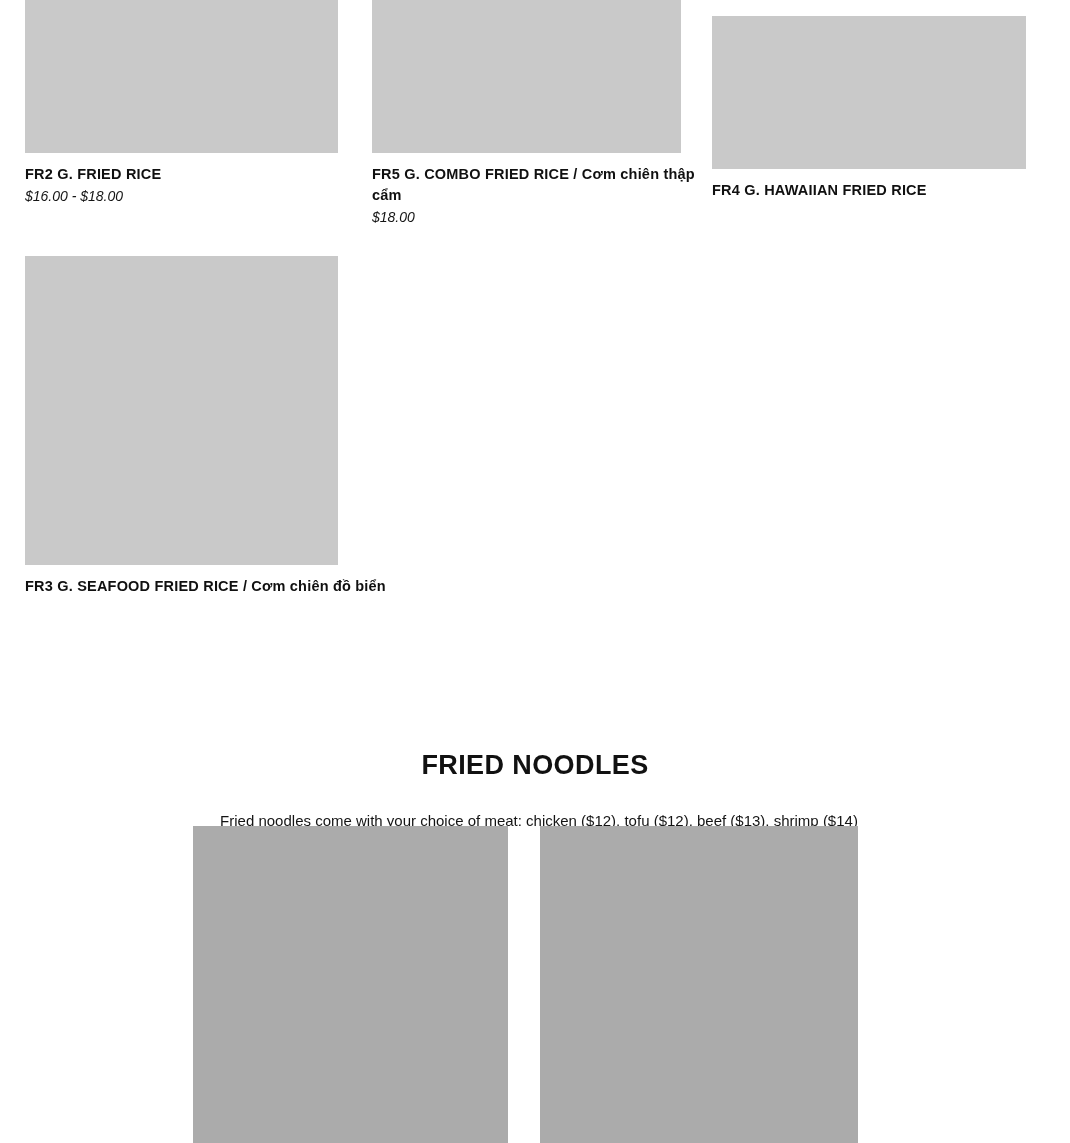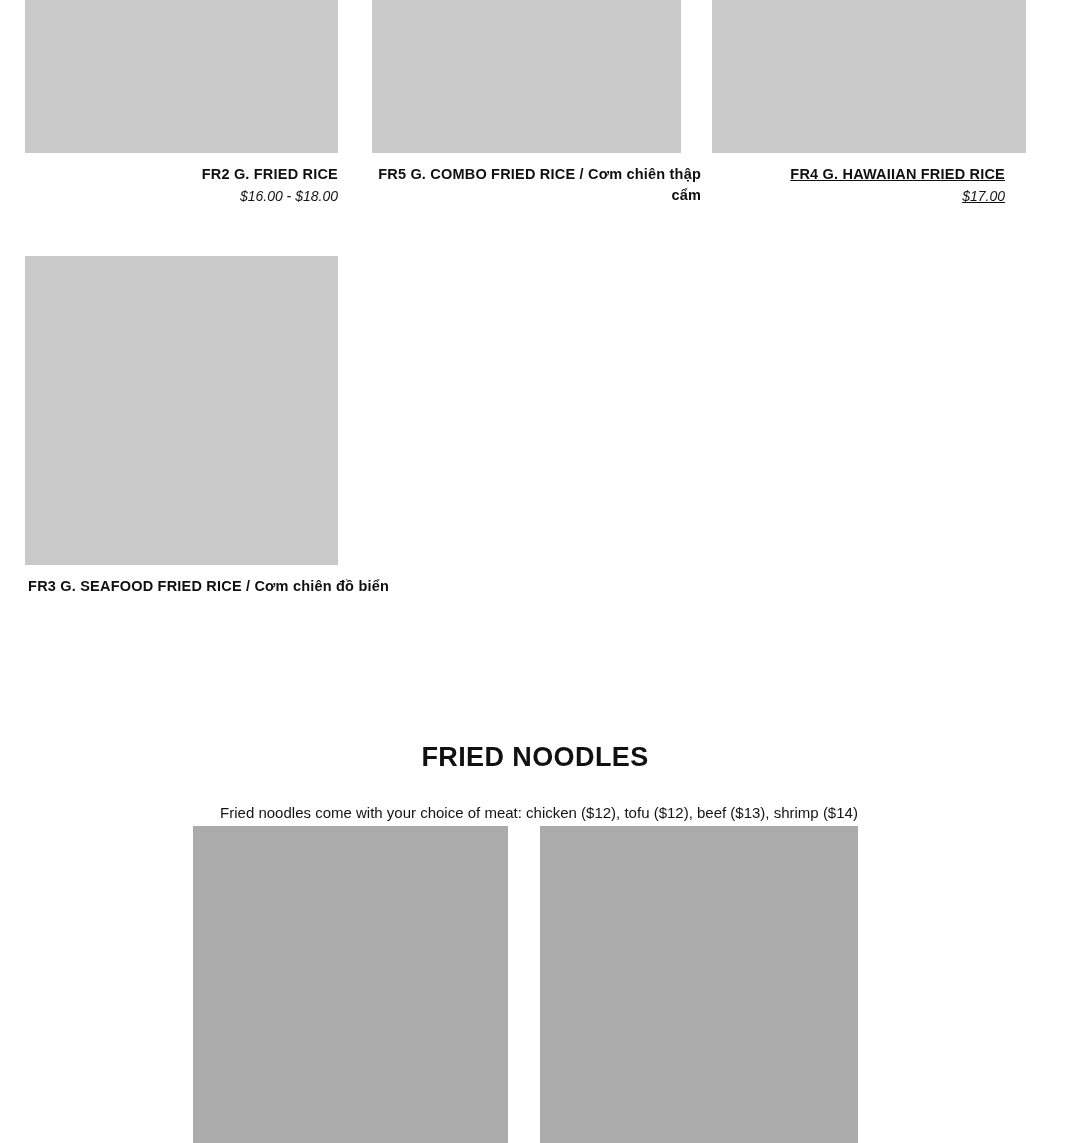--- a/index.html
+++ b/index.html
@@ -25,21 +25,21 @@
   
   .product-grid {
     position: absolute;
     left: 0;
     top: 0;
     width: 1070px;
   }
 
   .product-card {
     position: absolute;
-    text-align: right;
+    text-align: left;
   }
 
   .product-thumb {
     background: #c9c9c9;
     display: block;
   }
 
   .product-title {
     font-size: 14.5px;
     font-weight: bold;
@@ -61,42 +61,42 @@
 
   
   .card-fr2 { left: 25px; top: 0px; width: 313px; }
   .card-fr2 .product-thumb { width: 313px; height: 153px; }
 
   
   .card-fr5 { left: 372px; top: 0px; width: 329px; }
   .card-fr5 .product-thumb { width: 309px; height: 153px; }
 
   
-  .card-fr4 { left: 712px; top: 0px; width: 293px; text-decoration: underline; }
+  .card-fr4 { left: 712px; top: 16px; width: 293px; }
   .card-fr4 .product-thumb { width: 314px; height: 153px; }
 
   
   .card-fr3 { left: 25px; top: 256px; width: 364px; }
   .card-fr3 .product-thumb { width: 313px; height: 309px; }
 
   
   .section {
     position: absolute;
     left: 0;
     top: 735px;
     width: 1070px;
     text-align: center;
   }
 
   .section-title {
     font-size: 27px;
     font-weight: bold;
     letter-spacing: 0.4px;
     color: #111111;
-    margin: 4px;
+    margin: 12px;
     padding: 0;
     line-height: 36px;
   }
 
   .section-desc {
     font-size: 15px;
     font-weight: normal;
     color: #141414;
     margin: 27px 0 0 8px;
     padding: 0;
@@ -135,26 +135,26 @@
 
     <div class="product-card card-fr2">
       <a class="product-thumb"></a>
       <div class="product-title">FR2 G. FRIED RICE</div>
       <div class="product-price">$16.00 - $18.00</div>
     </div>
 
     <div class="product-card card-fr5">
       <a class="product-thumb"></a>
       <div class="product-title">FR5 G. COMBO FRIED RICE / Cơm chiên thập cẩm</div>
+      <div class="product-price">$18.00</div>
     </div>
 
     <div class="product-card card-fr4">
       <a class="product-thumb"></a>
       <div class="product-title">FR4 G. HAWAIIAN FRIED RICE</div>
-      <div class="product-price">$17.00</div>
     </div>
 
     <div class="product-card card-fr3">
       <a class="product-thumb"></a>
       <div class="product-title">FR3 G. SEAFOOD FRIED RICE / Cơm chiên đồ biển</div>
     </div>
 
   </div>
 
   <div class="section">

